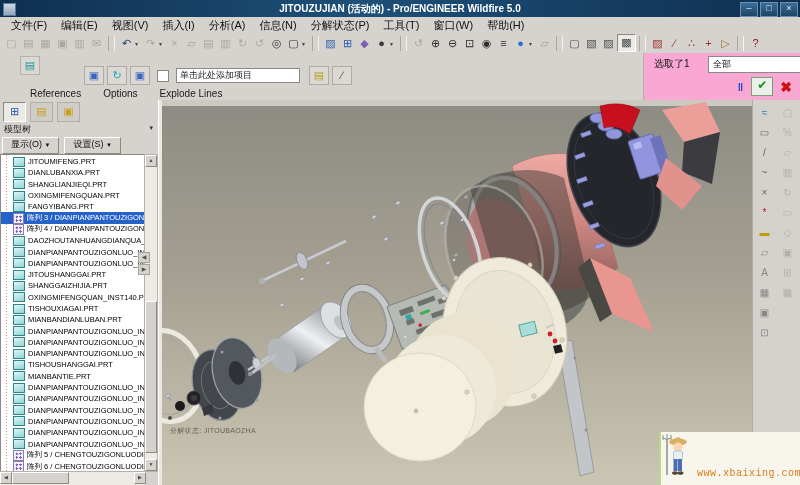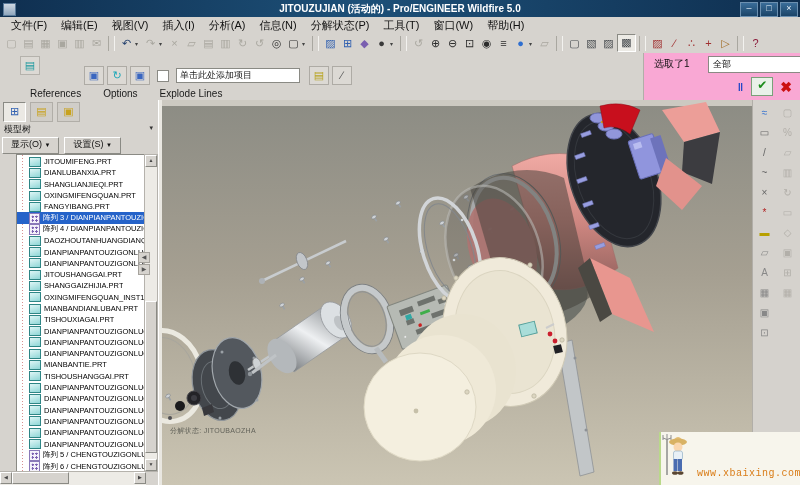--- a/index.html
+++ b/index.html
@@ -49,21 +49,21 @@
   .navpanel{position:absolute;top:100px;left:0;width:158px;bottom:0;background:#d6d3ce;border-right:1px solid #97948c}
   .navtabs{position:absolute;top:2px;left:3px;display:flex;gap:4px}
   .nt{width:21px;height:18px;border:1px solid #b1aea8;background:#d0cdc8;text-align:center;line-height:17px;font-size:11px}
   .nt.active{background:#ebe9e4;border-color:#8a8a84 #fff #fff #8a8a84}
   .navhead{position:absolute;top:23px;left:0;right:0;height:12px;font-size:9px;padding-left:4px;color:#222}
   .navhead .car{position:absolute;right:5px;top:1px;font-size:7px;color:#333}
   .navbtns{position:absolute;top:37px;left:2px;display:flex;gap:5px}
   .nb{height:15px;border:1px solid;border-color:#fff #8a8a84 #8a8a84 #fff;background:#d6d3ce;
     font-size:9px;padding:0 8px;line-height:13px;color:#111}
   .nb .car{font-size:6px}
-  .list{position:absolute;top:54px;left:16px;width:146px;bottom:13px;background:#fff;
+  .list{position:absolute;top:54px;left:0;width:146px;bottom:13px;background:#fff;
     border:1px solid #8a8a84;border-right:none;overflow:hidden;padding-top:1px}
   .listlines{position:absolute;left:5px;top:0;bottom:0;width:1px;
     background:repeating-linear-gradient(to bottom,#d89090 0 1px,transparent 1px 3px)}
   .trow{display:flex;align-items:center;height:11.3px;padding-left:12px;white-space:nowrap;position:relative}
   .trow.sel{background:#2563c9;color:#fff}
   .tl{font-size:7.5px;margin-left:3px;overflow:hidden}
   .ic{width:10px;height:8px;flex:none;background:linear-gradient(160deg,#dff6f6,#8fd6d6);border:1px solid #2e8585}
   .ip{width:9px;height:9px;flex:none;border:1px solid #8a7ab8;background-color:#f4f2fa;
     background-image:radial-gradient(circle at 30% 30%,#7a5fb0 1px,transparent 1.3px),
       radial-gradient(circle at 72% 30%,#7a5fb0 1px,transparent 1.3px),
@@ -267,45 +267,45 @@
       <div class="trow">
         <span class="ic"></span>
         <span class="tl">SHANGGAIZHIJIA.PRT</span>
       </div>
       <div class="trow">
         <span class="ic"></span>
         <span class="tl">OXINGMIFENGQUAN_INST140.PRT</span>
       </div>
       <div class="trow">
         <span class="ic"></span>
+        <span class="tl">TISHOUXIAGAI.PRT</span>
+      </div>
+      <div class="trow">
+        <span class="ic"></span>
         <span class="tl">MIANBANDIANLUBAN.PRT</span>
       </div>
       <div class="trow">
         <span class="ic"></span>
-        <span class="tl">TISHOUXIAGAI.PRT</span>
-      </div>
-      <div class="trow">
-        <span class="ic"></span>
-        <span class="tl">DIANPIANPANTOUZIGONLUO_INST1.P</span>
-      </div>
-      <div class="trow">
-        <span class="ic"></span>
-        <span class="tl">DIANPIANPANTOUZIGONLUO_INST1.P</span>
-      </div>
-      <div class="trow">
-        <span class="ic"></span>
-        <span class="tl">DIANPIANPANTOUZIGONLUO_INST1.P</span>
+        <span class="tl">DIANPIANPANTOUZIGONLUO_INST1.P</span>
+      </div>
+      <div class="trow">
+        <span class="ic"></span>
+        <span class="tl">DIANPIANPANTOUZIGONLUO_INST1.P</span>
+      </div>
+      <div class="trow">
+        <span class="ic"></span>
+        <span class="tl">DIANPIANPANTOUZIGONLUO_INST1.P</span>
+      </div>
+      <div class="trow">
+        <span class="ic"></span>
+        <span class="tl">TISHOUSHANGGAI.PRT</span>
       </div>
       <div class="trow">
         <span class="ic"></span>
         <span class="tl">MIANBANTIE.PRT</span>
-      </div>
-      <div class="trow">
-        <span class="ic"></span>
-        <span class="tl">TISHOUSHANGGAI.PRT</span>
       </div>
       <div class="trow">
         <span class="ic"></span>
         <span class="tl">DIANPIANPANTOUZIGONLUO_INST1.P</span>
       </div>
       <div class="trow">
         <span class="ic"></span>
         <span class="tl">DIANPIANPANTOUZIGONLUO_INST1.P</span>
       </div>
       <div class="trow">

